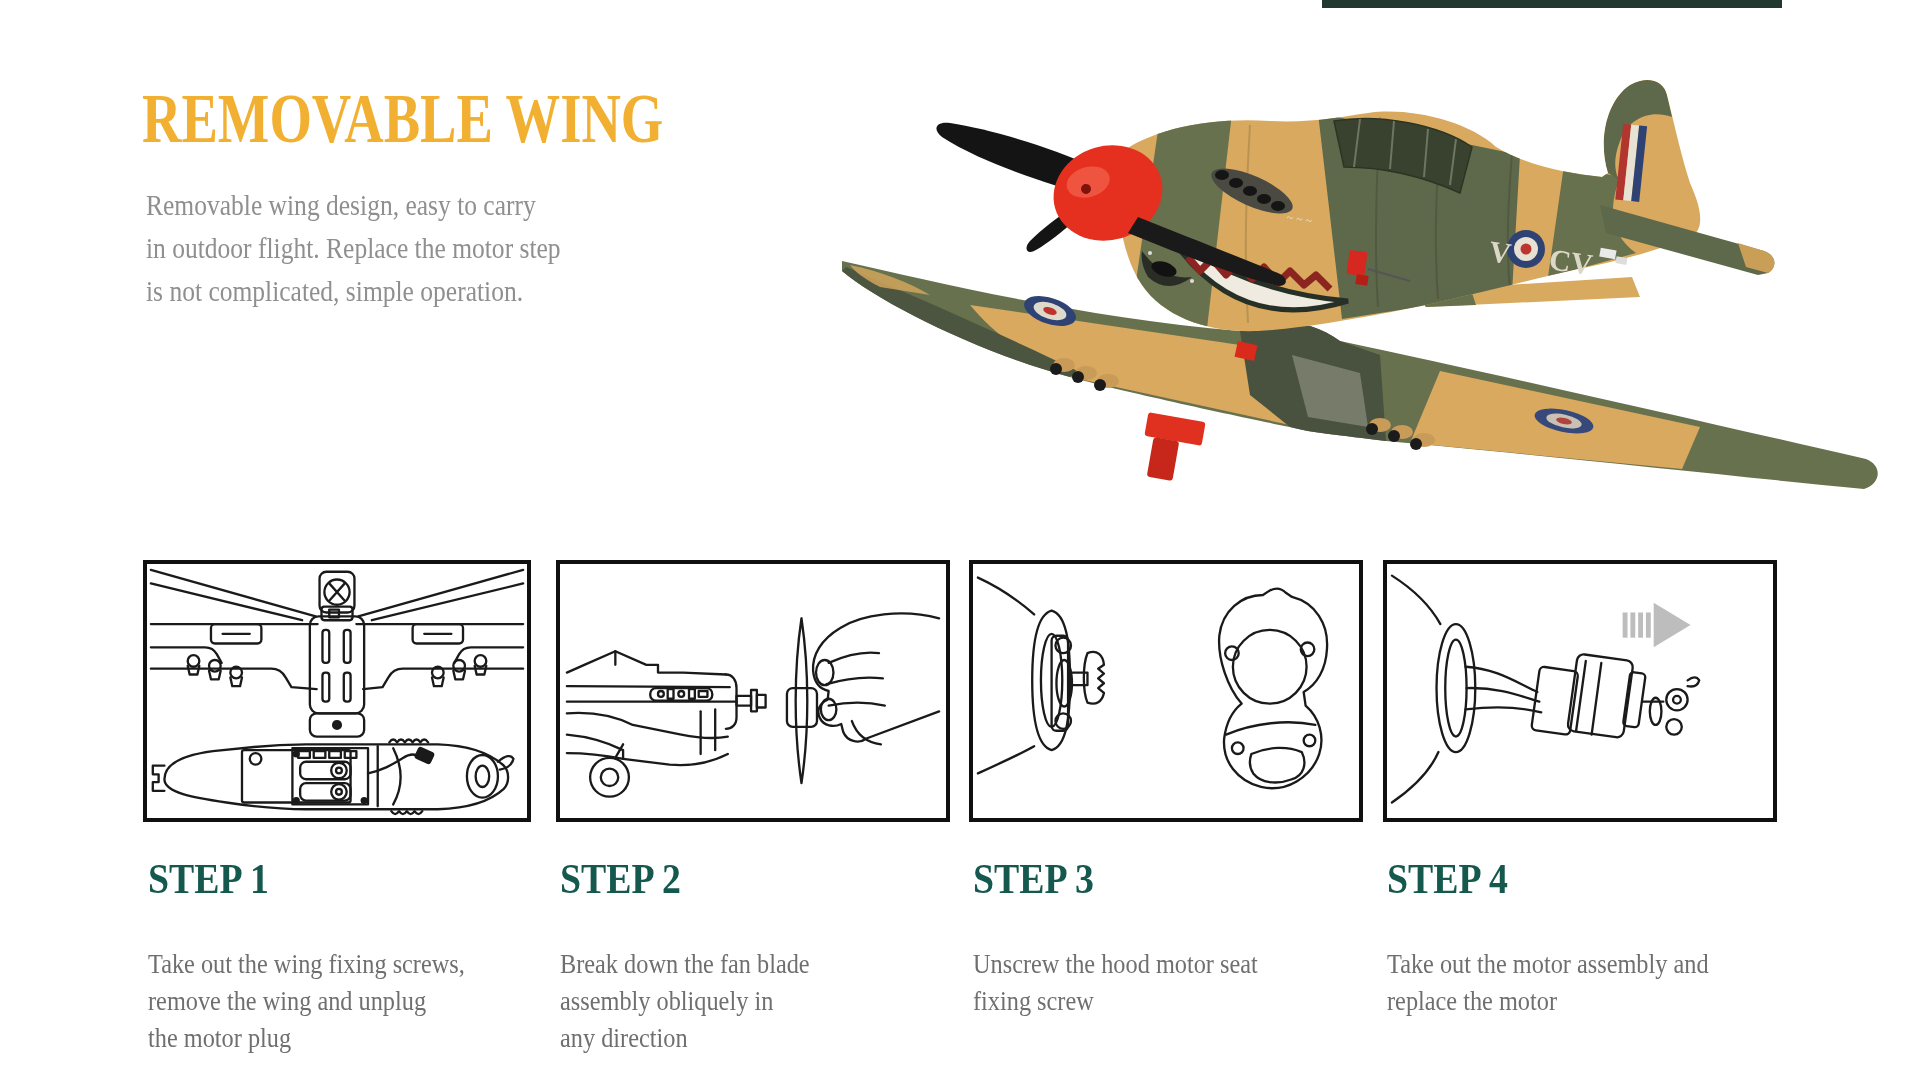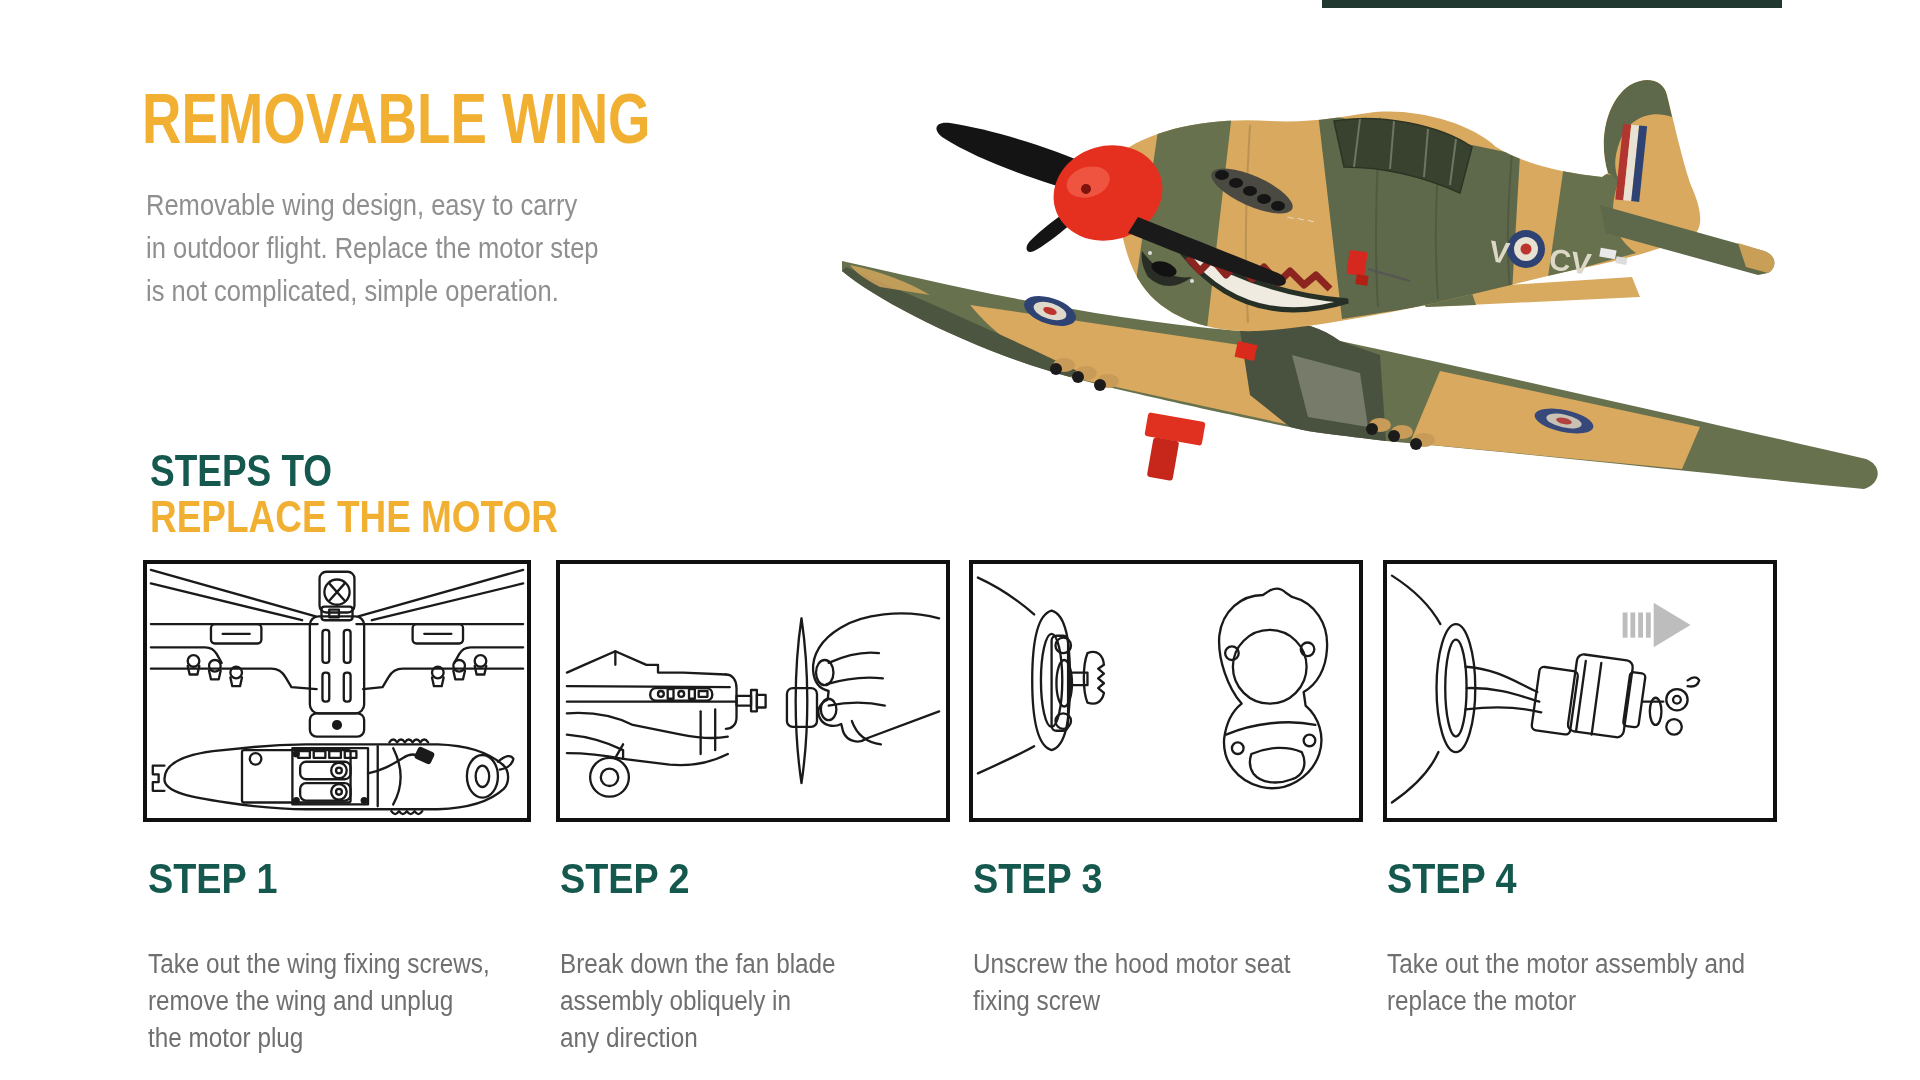--- a/index.html
+++ b/index.html
@@ -1,17 +1,17 @@
 <!DOCTYPE html>
 <html><head>
 <meta charset="utf-8">
 <style>
   html,body{margin:0;padding:0;background:#fff;}
   .canvas{position:relative;width:1887px;height:1080px;background:#ffffff;overflow:hidden;
-          font-family:Liberation Sans, sans-serif;}
+          font-family:Liberation Serif, serif;}
   .top-bar{position:absolute;left:1322px;top:0;width:460px;height:8px;background:#213831;}
   .hero-title{position:absolute;left:142px;top:80px;margin:0;font-size:70px;line-height:78px;
               font-weight:800;color:#F2B032;letter-spacing:0px;white-space:nowrap;
               transform:scaleX(0.78);transform-origin:0 0;}
   .hero-desc{position:absolute;left:146px;top:184px;font-size:29px;line-height:43px;color:#8F8F8F;
              transform:scaleX(0.88);transform-origin:0 0;white-space:nowrap;}
   .sec-head{position:absolute;left:150px;top:448px;font-weight:800;white-space:nowrap;}
   .sec-head .l1{font-size:44px;line-height:46px;color:#15584E;transform:scaleX(0.84);transform-origin:0 0;}
   .sec-head .l2{font-size:44px;line-height:46px;color:#F2B032;transform:scaleX(0.84);transform-origin:0 0;}
   .photo{position:absolute;left:820px;top:55px;width:1100px;height:450px;}
@@ -179,24 +179,20 @@
       <path d="M252,168 C236,182 222,192 214,196 C206,200 204,192 210,186 C222,174 238,162 250,154 Z" fill="#141414"></path>
       <g transform="rotate(-16 288 138)">
         <ellipse cx="288" cy="138" rx="55" ry="47" fill="#E5301F"></ellipse>
         <ellipse cx="272" cy="122" rx="22" ry="15" fill="#F2604C" opacity="0.75"></ellipse>
         <circle cx="268" cy="128" r="5" fill="#7E120C"></circle>
       </g>
       <path d="M318,162 C368,182 424,204 458,218 C470,223 468,234 454,230 C408,218 352,196 308,178 Z" fill="#1A1A1A"></path>
     </g>
   </svg>
 
-  <div class="sec-head">
-    <div class="l1">STEPS TO</div>
-    <div class="l2">REPLACE THE MOTOR</div>
-  </div>
 
   <div class="step-box" id="box1">
     <svg viewBox="0 0 388 262">
       <g class="lineart">
         <path d="M2,6 L172,54"></path>
           <path d="M386,6 L216,54"></path>
         <path d="M2,20 L158,58"></path>
           <path d="M386,20 L230,58"></path>
         <rect x="176" y="8" width="36" height="42" rx="7"></rect>
         <circle cx="194" cy="29" r="13"></circle>

